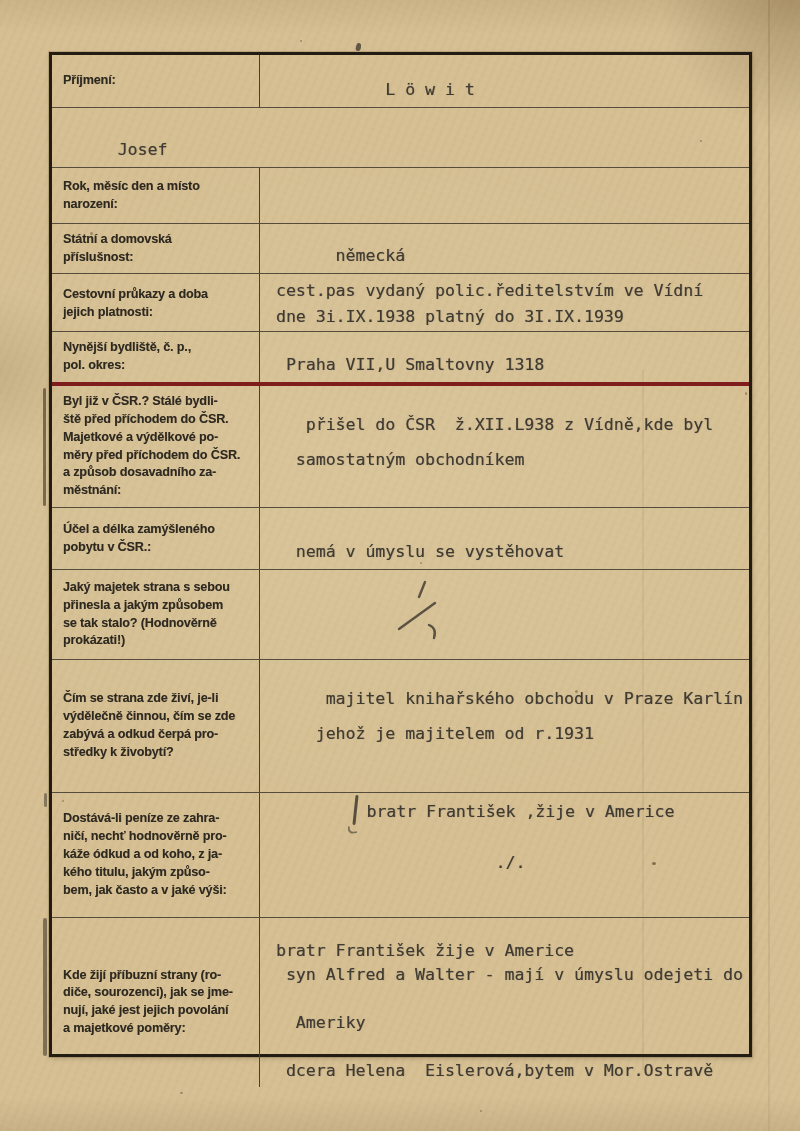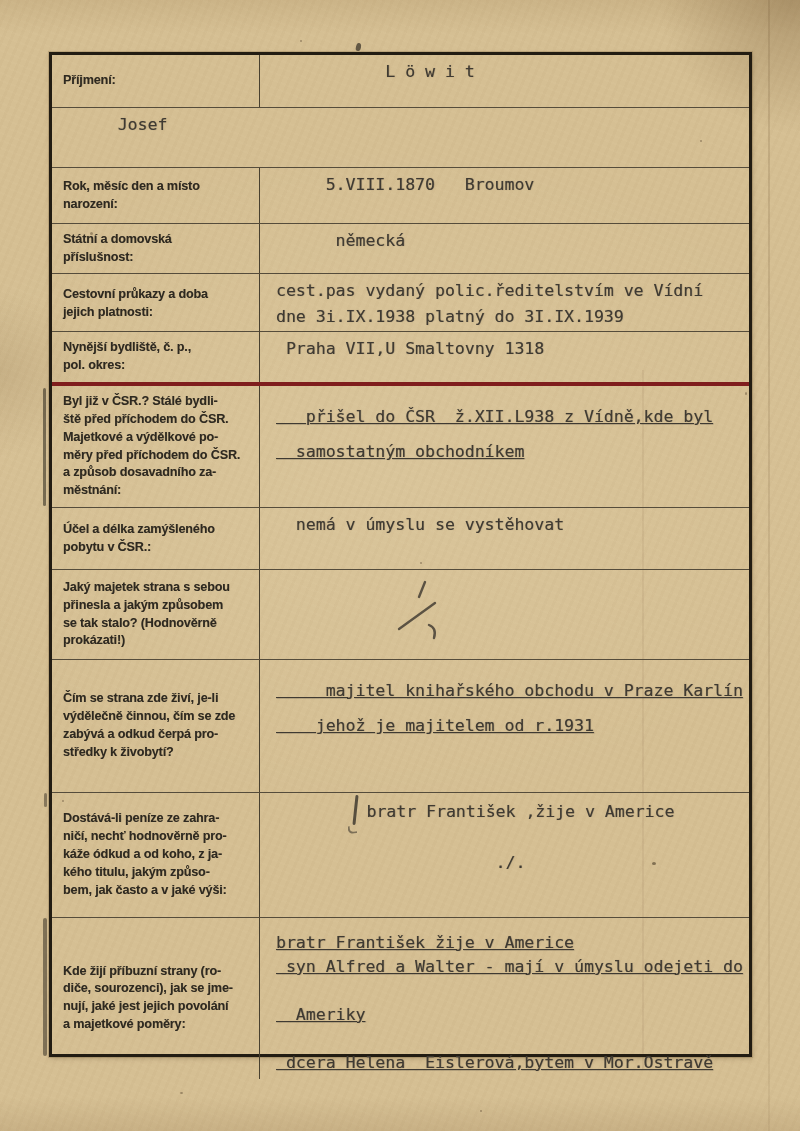--- a/index.html
+++ b/index.html
@@ -40,28 +40,28 @@
 
   .q{
     box-sizing:border-box;border-right:1.5px solid #48402f;
     padding:5px 4px 5px 11px;display:flex;align-items:center;
     font-weight:700;font-size:12.6px;line-height:1.42;letter-spacing:-0.15px;
     color:#2e2920;white-space:pre;
     text-shadow:0.3px 0.3px 0.4px rgba(46,41,32,0.35);
   }
   .a{
     box-sizing:border-box;position:relative;
-    padding:4px 4px 4px 16px;display:flex;align-items:flex-start;
+    padding:4px 4px 4px 16px;display:flex;align-items:flex-end;
     font-family:"DejaVu Sans Mono", monospace;font-size:16.5px;line-height:1.55;
     color:#3f3a32;
     text-shadow:0.45px 0.45px 0.7px rgba(62,56,47,0.5);
   }
   .a .atext{white-space:pre;display:block;}
   .a.top{align-items:flex-start;}
-  .a.pt10{padding-top:13px;text-decoration:underline;} .a.pt6{padding-top:6px;justify-content:center;}
+  .a.pt10{padding-top:21px;} .a.pt6{padding-top:6px;justify-content:center;}
   .a.spread{line-height:2.15;}
   .a.lh145{line-height:1.45;}
 
   .slash-mark{position:absolute;left:130px;top:10px;}
   .fmark{position:absolute;left:94px;top:2px;width:2.6px;height:30px;background:#38332a;opacity:.8;border-radius:2px;transform:rotate(6deg);}
   .fmark::after{content:"";position:absolute;left:-4px;top:31px;width:7px;height:6px;border-left:2px solid #38332a;border-bottom:2px solid #38332a;border-radius:0 0 0 60%;opacity:.7;transform:rotate(-12deg);}
 </style>
 </head>
 <body>
 
@@ -95,23 +95,20 @@
 
   <div class="row r2">
     <div class="a">
         <span class="atext">     Josef</span>
       </div>
   </div>
 
   <div class="row r3">
     <div class="q">Rok, měsíc den a místo
 narození:</div>
-    <div class="a">
-        <span class="atext">     5.VIII.1870   Broumov</span>
-      </div>
   </div>
 
   <div class="row r4">
     <div class="q">Státní a domovská
 příslušnost:</div>
     <div class="a">
         <span class="atext">      německá</span>
       </div>
   </div>
 

